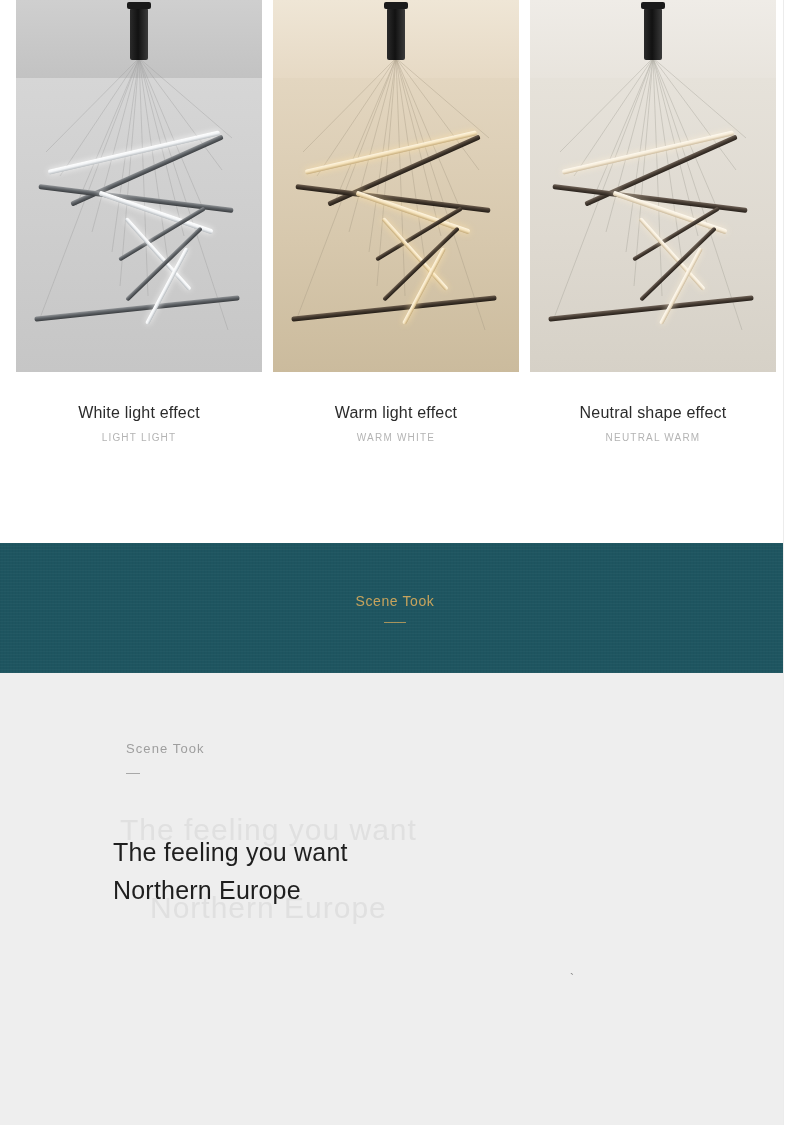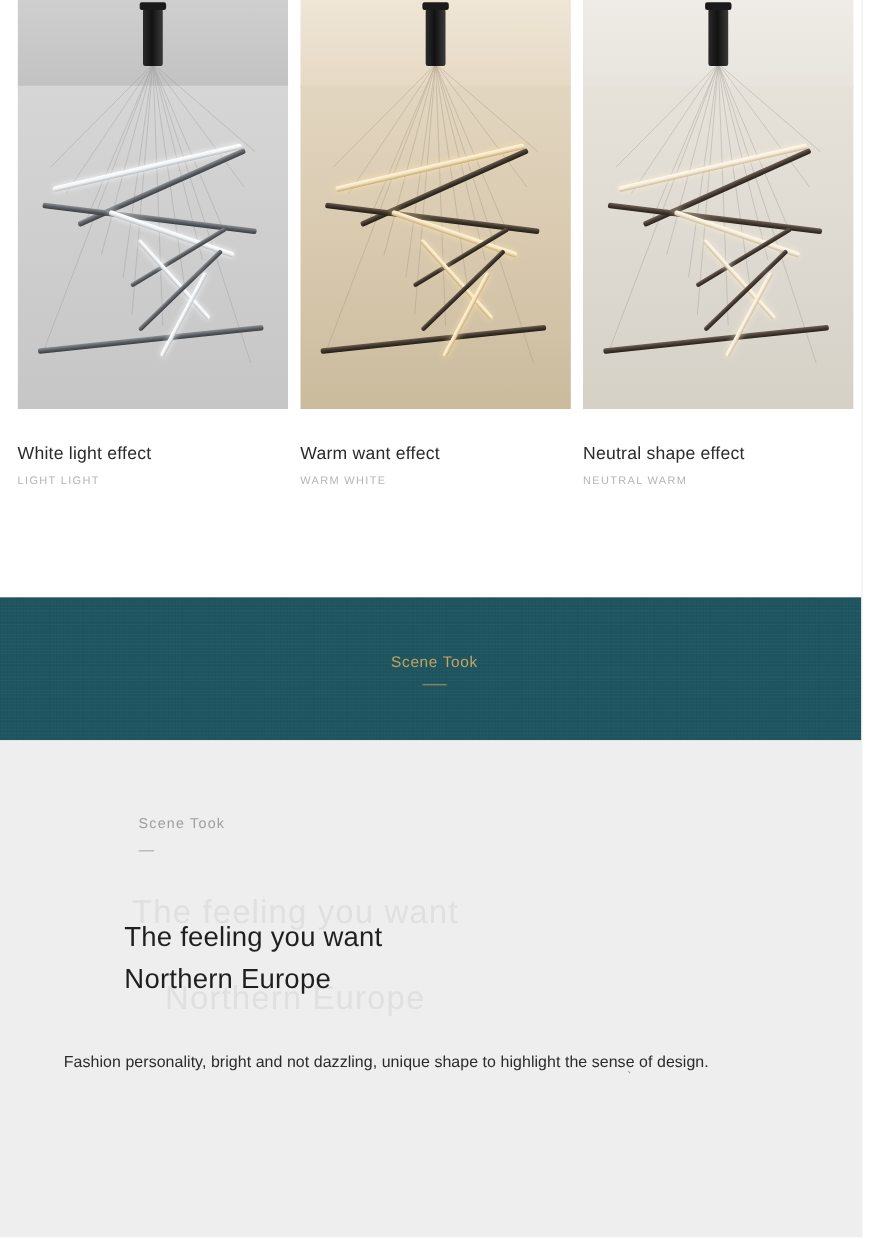--- a/index.html
+++ b/index.html
@@ -34,20 +34,21 @@
     left: 16px;
     top: 0;
     width: 760px;
     display: flex;
     gap: 11px;
   }
   .effect-card {
     width: 272px;
     display: flex;
     flex-direction: column;
+    align-items: center;
   }
   .photo {
     position: relative;
     width: 246px;
     height: 372px;
     overflow: hidden;
   }
   .photo .ceiling {
     position: absolute;
     left: 0; top: 0; right: 0; height: 80px;
@@ -292,21 +293,21 @@
           <div class="bar bar-lit-k" style="left:30px;  top:150px; width:176px; height:5px; transform:rotate(-13deg);"></div>
           <div class="bar bar-dark-k" style="left:48px;  top:168px; width:166px; height:5px; transform:rotate(-24deg);"></div>
           <div class="bar bar-dark-k" style="left:22px;  top:196px; width:196px; height:5px; transform:rotate(7deg);"></div>
           <div class="bar bar-lit-k" style="left:80px;  top:210px; width:120px; height:5px; transform:rotate(19deg);"></div>
           <div class="bar bar-dark-k" style="left:96px;  top:232px; width:100px; height:4px; transform:rotate(-31deg);"></div>
           <div class="bar bar-lit-k" style="left:94px;  top:252px; width:96px;  height:4px; transform:rotate(48deg);"></div>
           <div class="bar bar-dark-k" style="left:96px;  top:262px; width:104px; height:4px; transform:rotate(-44deg);"></div>
           <div class="bar bar-dark-k" style="left:18px;  top:306px; width:206px; height:5px; transform:rotate(-6deg);"></div>
           <div class="bar bar-lit-k" style="left:108px; top:284px; width:86px;  height:4px; transform:rotate(-62deg);"></div>
         </div>
-        <div class="effect-caption">Warm want effect</div>
+        <div class="effect-caption">Warm light effect</div>
         <div class="effect-sub">WARM WHITE</div>
       </div>
 
       <div class="effect-card">
         <div class="photo ph-neutral">
           <div class="ceiling"></div>
           <div class="wall"></div>
           <svg class="wires" viewBox="0 0 246 372">
             <g stroke="#a3a096" stroke-width="0.5" opacity="0.8" fill="none">
               <line x1="123" y1="58" x2="30" y2="152"></line>
@@ -350,17 +351,16 @@
 
   <div class="feature">
     <div class="ghost" style="left:120px; top:140px;">The feeling you want</div>
     <div class="ghost" style="left:150px; top:218px;">Northern Europe</div>
   </div>
 
   <div class="feature-eyebrow">Scene Took</div>
   <div class="feature-rule"></div>
   <div class="feature-h1">The feeling you want</div>
   <div class="feature-h2">Northern Europe</div>
-  <div class="feature-desc">Fashion personality, bright and not dazzling, unique shape to highlight the sense of design.</div>
   <div class="tick">`</div>
 
   <div class="edge"></div>
 </div>
 
 </body></html>

